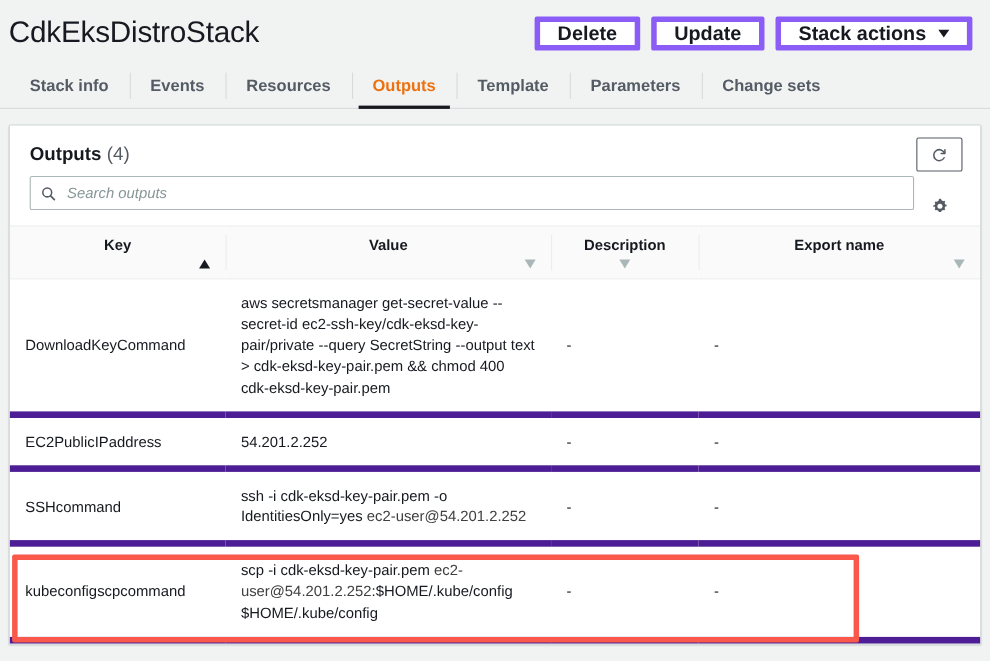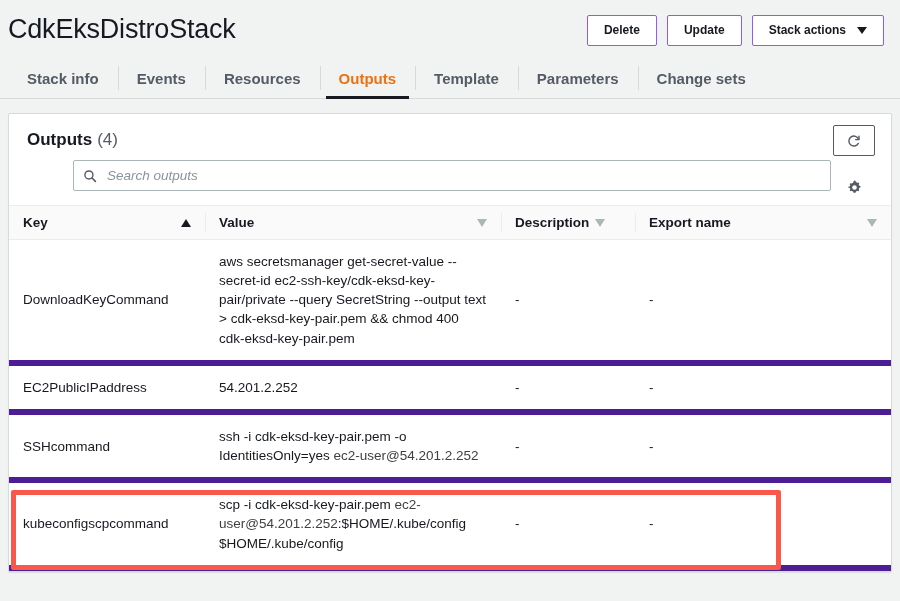--- a/index.html
+++ b/index.html
@@ -29,24 +29,24 @@
   }
   .header-actions {
     margin-left: auto;
     display: flex;
     align-items: center;
     gap: 10px;
     padding-right: 8px;
   }
   .btn {
     background: #ffffff;
-    border: 1px solid #8b5cf6;
-    border-radius: 2px;
-    color: #16191f;
-    font-size: 12px;
+    border: 5px solid #8b5cf6;
+    border-radius: 2px;
+    color: #16191f;
+    font-size: 18px;
     font-weight: bold;
     padding: 0 16px;
     height: 31px;
     line-height: 29px;
     white-space: nowrap;
     cursor: pointer;
     font-family: "Liberation Sans", sans-serif;
     display: inline-flex;
     align-items: center;
     gap: 11px;
@@ -151,21 +151,20 @@
   }
   .search-box {
     display: flex;
     align-items: center;
     height: 31px;
     border: 1px solid #aab7b8;
     border-radius: 2px;
     background: #fff;
     padding: 0 9px;
     gap: 8px;
-    margin-left: 46px;
   }
   .search-input {
     border: none;
     outline: none;
     flex: 1;
     font-size: 13.5px;
     font-family: "Liberation Sans", sans-serif;
     color: #16191f;
     background: transparent;
   }
@@ -192,20 +191,21 @@
     padding: 9px 0 9px 0;
     height: 34px;
     vertical-align: middle;
     position: relative;
   }
   table.outputs thead th .th-inner {
     display: flex;
     align-items: center;
     padding: 0 14px;
     gap: 6px;
+    flex-direction: column;
   }
   table.outputs thead th.sep::before {
     content: "";
     position: absolute;
     left: 0; top: 7px; bottom: 7px;
     width: 1px;
     background: #eaeded;
   }
   .sort-asc {
     width: 0; height: 0;

